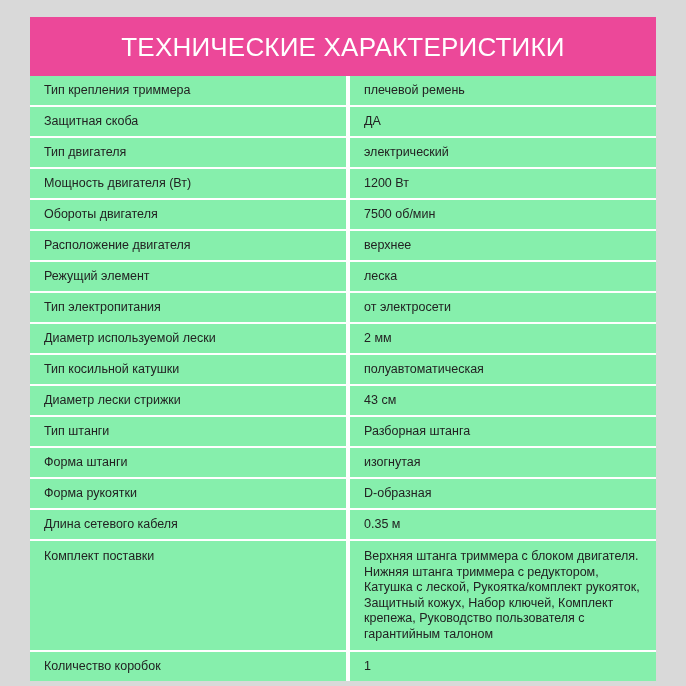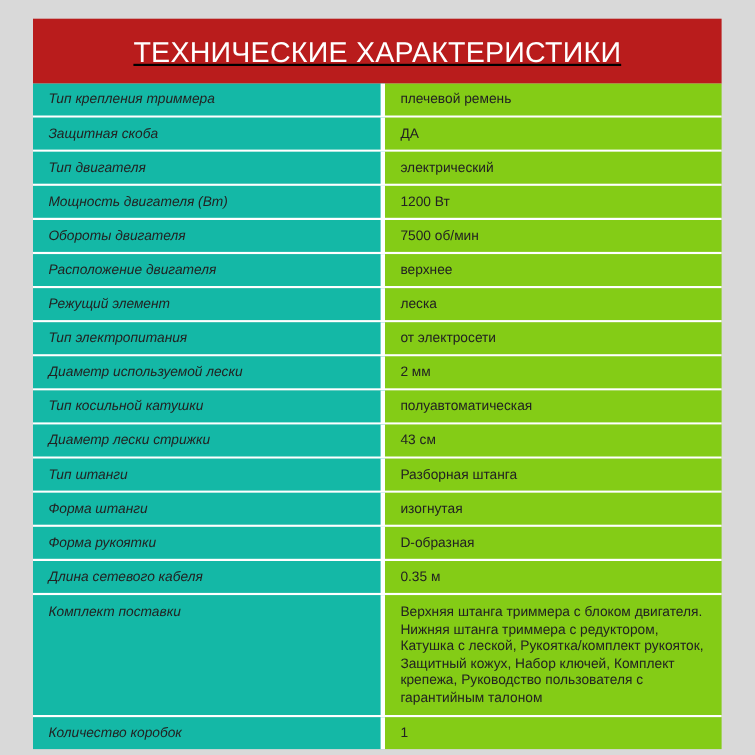--- a/index.html
+++ b/index.html
@@ -51,30 +51,29 @@
     border-bottom: 2px solid #ffffff;
     font-size: 12.5px;
     line-height: 15px;
     color: #222222;
     padding: 7px 0 7px 0;
     height: 14px;
   }
 
   .cell-label {
     width: 320px;
-    background: #14b8a6;
+    background: #86efac;
     padding-left: 14px !important;
     padding-right: 10px !important;
     box-sizing: border-box;
     border-right: 4px solid #ffffff;
-    font-style: italic;
   }
 
   .cell-value {
-    background: #84cc16;
+    background: #86efac;
     padding-left: 14px !important;
     padding-right: 10px !important;
     box-sizing: border-box;
     white-space: pre-line;
   }
 
   .spec-row.tall > td {
     padding-top: 8px;
     padding-bottom: 8px;
     height: 80px;
@@ -86,21 +85,21 @@
 
   .spec-row:last-child > td {
     border-bottom: none;
   }
 </style>
 </head>
 <body style="background: rgb(217, 217, 217);">
 
 <div class="spec-sheet">
 
-  <div class="spec-header" style="background: #b91c1c; text-decoration: underline;">
+  <div class="spec-header" style="background: #ec4899;">
     <div class="spec-header-title" style="color: rgb(255, 255, 255);">ТЕХНИЧЕСКИЕ ХАРАКТЕРИСТИКИ</div>
   </div>
 
   <table class="spec-table">
     <tbody>
         <tr class="spec-row">
           <td class="cell-label">Тип крепления триммера</td>
           <td class="cell-value">плечевой ремень</td>
         </tr>
         <tr class="spec-row">

